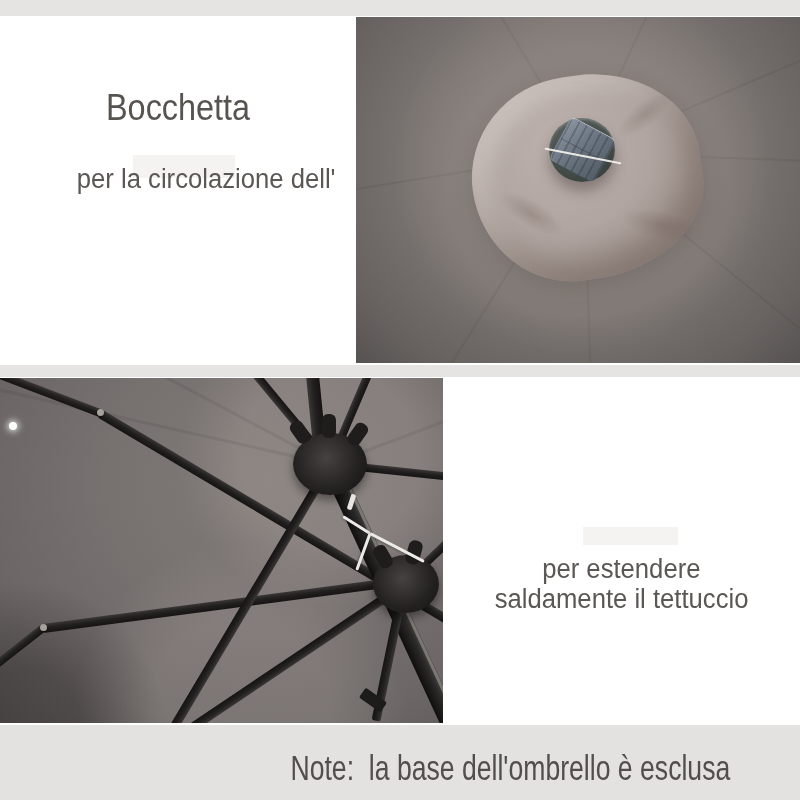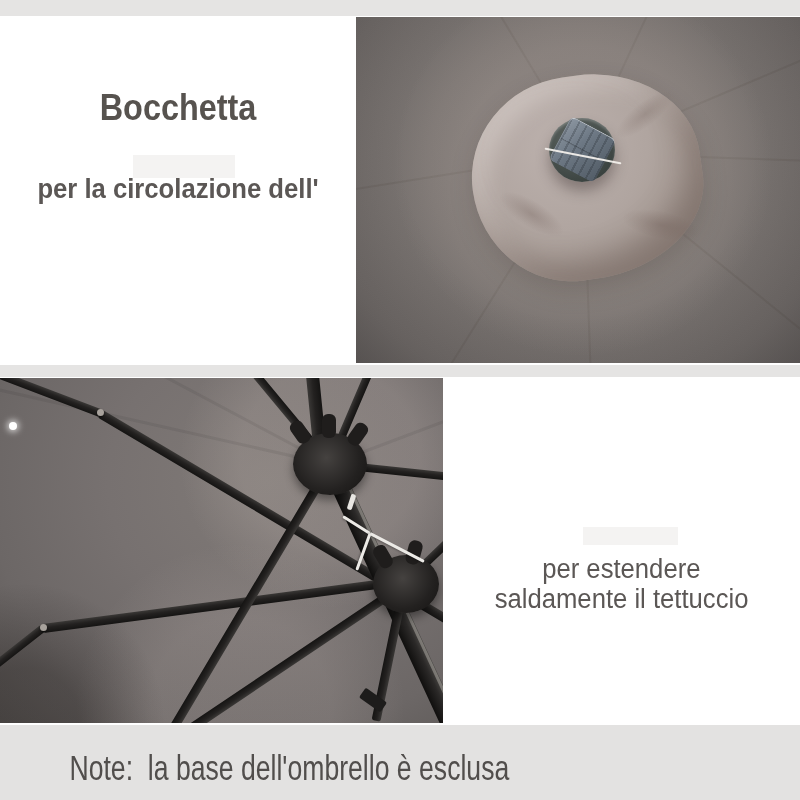--- a/index.html
+++ b/index.html
@@ -4,26 +4,26 @@
 <style>
   html,body{margin:0;padding:0;background:#fff;}
   .page{position:relative;width:800px;height:800px;background:#fff;overflow:hidden;
         font-family:"Liberation Sans",sans-serif;}
   .abs{position:absolute;}
   
   .strip{position:absolute;left:0;width:800px;background:var(--divider,#e5e4e3);}
   #strip-top{top:0;height:16px;}
   #strip-mid{top:365px;height:12px;}
   .note-band{position:absolute;left:0;top:725px;width:800px;height:75px;background:var(--note_band,#e3e2e1);}
-  .note-text{position:absolute;left:0;top:23px;width:100%;text-align:left;
+  .note-text{position:absolute;left:0;top:23px;width:100%;text-align:right;
              font-size:35px;line-height:40px;color:var(--note_text,#514e4c);}
   .note-text .squish{white-space:pre;}
   
   .tpanel{position:absolute;background:#fff;}
-  #vent-text{left:0;top:16px;width:356px;height:345px;font-weight:bold;}
+  #vent-text{left:0;top:16px;width:356px;height:345px;}
   #ribs-text{left:443px;top:377px;width:357px;height:346px;}
   .title{position:absolute;left:0;width:100%;text-align:center;font-size:36px;line-height:32px;
          color:var(--title_text,#57534f);}
   .desc{position:absolute;left:0;width:100%;text-align:center;font-size:27px;line-height:30px;
         color:var(--body_text,#5b5755);}
   .squish{display:inline-block;white-space:nowrap;transform-origin:50% 50%;}
   .sq90{transform:scaleX(.90);} .sq95{transform:scaleX(.95);} .sq76{transform:scaleX(.76);}
   .line{display:block;text-align:center;}
   .patch{position:absolute;background:#f4f3f2;z-index:0;}
   .title,.desc{z-index:1;}
@@ -82,21 +82,21 @@
 
 <div class="page">
 
   <div class="strip" id="strip-top"></div>
 
   <div class="tpanel" id="vent-text">
     <div class="patch" style="left:133px;top:139px;width:102px;height:23px;"></div>
     <div class="title" style="top:76px;">
       <span class="line"><span class="squish sq90">Bocchetta</span></span>
     </div>
-    <div class="desc" style="top:158px;">
+    <div class="desc" style="top:148px;margin-left:28px;">
       <span class="line"><span class="squish sq95">per la circolazione dell'</span></span>
     </div>
   </div>
 
   <div class="abs" id="photo-top">
     <div class="seam" style="transform:rotate(-121deg);"></div>
     <div class="seam" style="transform:rotate(-65deg);"></div>
     <div class="seam" style="transform:rotate(-23deg);"></div>
     <div class="seam" style="transform:rotate(2deg);"></div>
     <div class="seam" style="transform:rotate(39deg);"></div>

